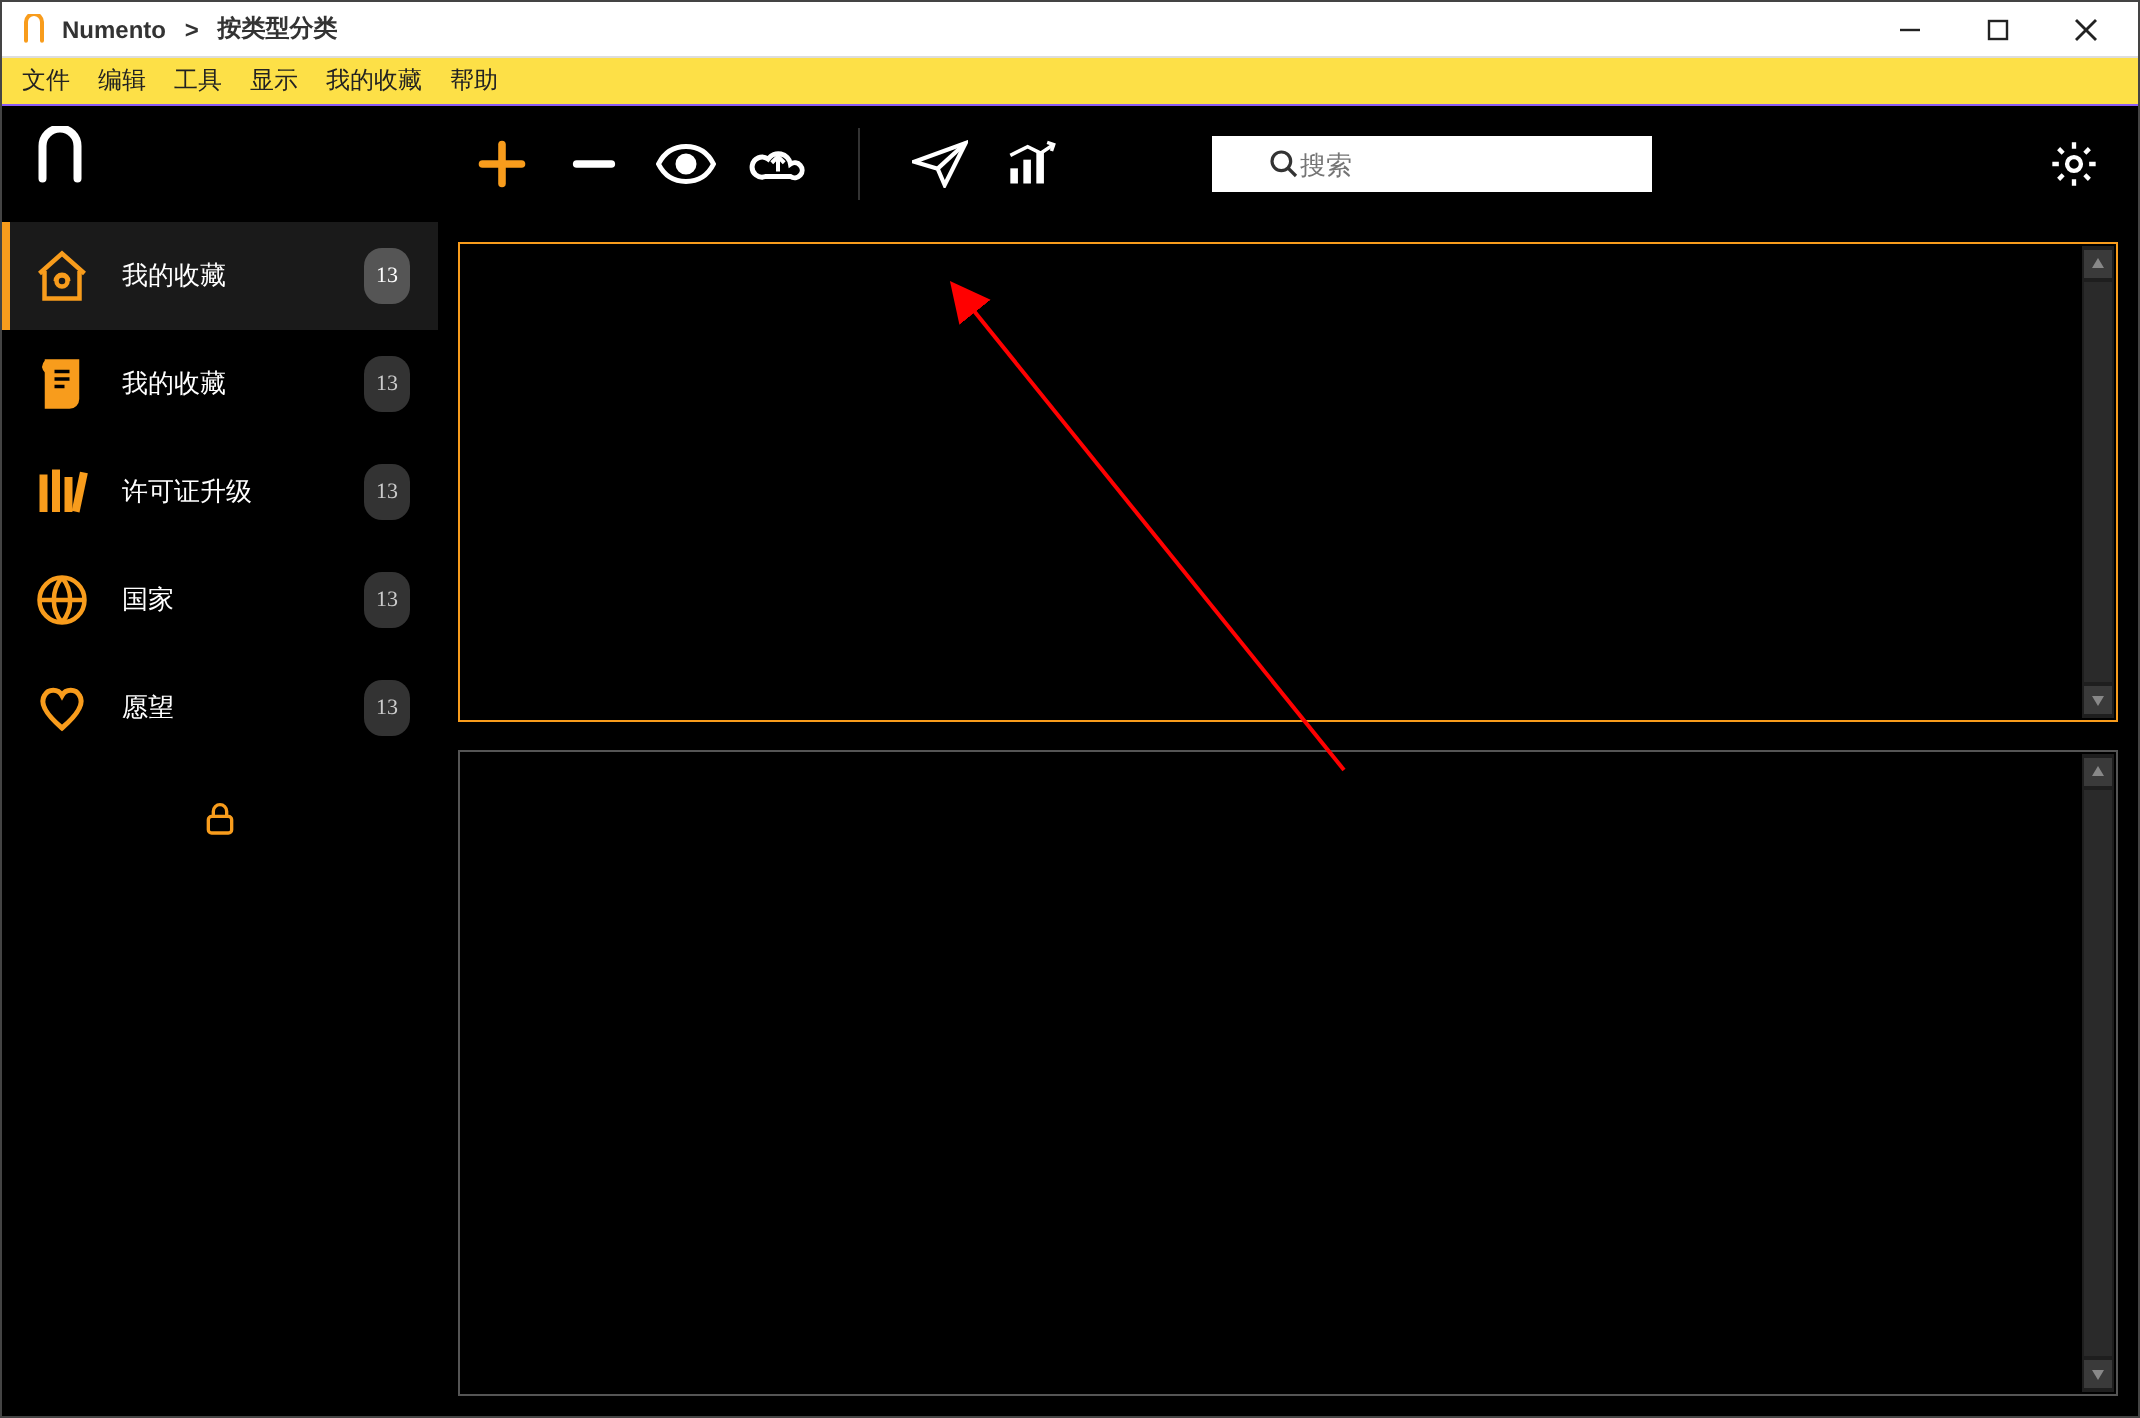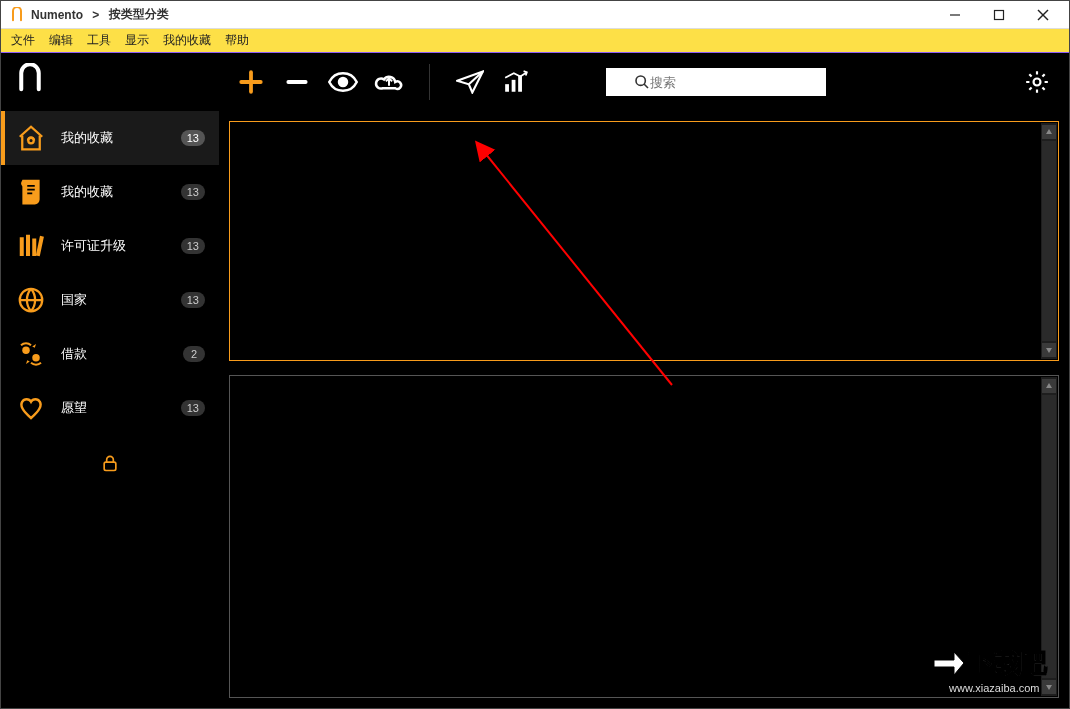--- a/index.html
+++ b/index.html
@@ -31,22 +31,22 @@
   .logo-area svg { width:30px; height:30px; }
   .nav { padding-top:8px; }
   .nav-item {
     height:54px; display:flex; align-items:center; padding:0 14px; gap:14px;
     color:#fff; font-size:13px; position:relative; cursor:pointer;
   }
   .nav-item.active { background:#1a1a1a; border-left:4px solid #f89c1c; padding-left:10px;}
   .nav-icon { width:32px; height:32px; display:flex; align-items:center; justify-content:center;}
   .nav-label { flex:1; }
   .nav-badge {
-    min-width:22px; height:16px; border-radius:9px; background:#333; color:#ccc;
-    font-size:11px; display:flex; align-items:center; justify-content:center; padding:0 6px;
+    min-width:22px; height:28px; border-radius:9px; background:#333; color:#ccc;
+    font-size:11px; display:flex; align-items:center; justify-content:center; padding:0 6px;font-family:Liberation Serif, serif;
   }
   .nav-item.active .nav-badge { background:#555; color:#fff;}
   .lock-row { display:flex; justify-content:center; padding:18px 0;}
   .content { flex:1; background:#000; display:flex; flex-direction:column; position:relative;}
   .toolbar {
     height:58px; display:flex; align-items:center; padding:0 16px; gap:14px;
   }
   .tool-btn { width:32px; height:32px; display:flex; align-items:center; justify-content:center; cursor:pointer;}
   .tool-divider { width:1px; height:36px; background:#333; margin:0 10px;}
   .search-wrap { display:flex; align-items:center; background:#fff; height:28px; width:192px; margin-left:60px;padding-left:28px;}
@@ -168,34 +168,20 @@
           <span class="nav-icon">
             <svg width="30" height="30" viewBox="0 0 24 24" fill="none" stroke="#f89c1c" stroke-width="1.8">
               <circle cx="12" cy="12" r="9"></circle>
               <path d="M3 12 H21 M12 3 a14 14 0 0 1 0 18 M12 3 a14 14 0 0 0 0 18"></path>
             </svg>
           </span>
           <span class="nav-label">国家</span>
           <span class="nav-badge">13</span>
         </div>
 
-        <div class="nav-item">
-          <span class="nav-icon">
-            <svg width="30" height="30" viewBox="0 0 24 24" fill="#f89c1c">
-              <circle cx="8" cy="9" r="3"></circle>
-                <circle cx="16" cy="15" r="3"></circle>
-              <path d="M4 5 a6 6 0 0 1 8 0" fill="none" stroke="#f89c1c" stroke-width="1.6"></path>
-              <path d="M20 19 a6 6 0 0 1 -8 0" fill="none" stroke="#f89c1c" stroke-width="1.6"></path>
-              <path d="M13 6 l3 -2 l-1 3" fill="#f89c1c"></path>
-              <path d="M11 18 l-3 2 l1 -3" fill="#f89c1c"></path>
-            </svg>
-          </span>
-          <span class="nav-label">借款</span>
-          <span class="nav-badge">2</span>
-        </div>
 
         <div class="nav-item">
           <span class="nav-icon">
             <svg width="30" height="30" viewBox="0 0 24 24" fill="none" stroke="#f89c1c" stroke-width="2">
               <path d="M12 20 C 5 14 3 10 5 7 a4 4 0 0 1 7 0 a4 4 0 0 1 7 0 c2 3 0 7 -7 13 Z"></path>
             </svg>
           </span>
           <span class="nav-label">愿望</span>
           <span class="nav-badge">13</span>
         </div>
@@ -311,23 +297,13 @@
         <defs>
           <marker id="ah" markerWidth="12" markerHeight="12" refX="2" refY="5" orient="auto">
             <path d="M0 0 L10 5 L0 10 Z" fill="#ff0000"></path>
           </marker>
         </defs>
         <line x1="235" y1="280" x2="48" y2="48" stroke="#ff0000" stroke-width="2" marker-end="url(#ah)"></line>
       </svg>
     </div>
   </div>
 
-  <div class="watermark">
-    <svg width="150" height="70" viewBox="0 0 150 70">
-      <rect x="0" y="0" width="150" height="70" fill="rgba(0,0,0,0)"></rect>
-      <g fill="#fff" stroke="#000" stroke-width="1">
-        <path d="M15 15 h20 v8 l10 -12 l-10 -11 v8 h-20 z" transform="translate(0,18)" fill="#fff"></path>
-      </g>
-      <text x="50" y="38" font-size="26" font-weight="900" fill="#fff" stroke="#000" stroke-width="1.2">下载吧</text>
-      <text x="30" y="58" font-size="11" fill="#ddd">www.xiazaiba.com</text>
-    </svg>
-  </div>
 </div>
 
 </body></html>

